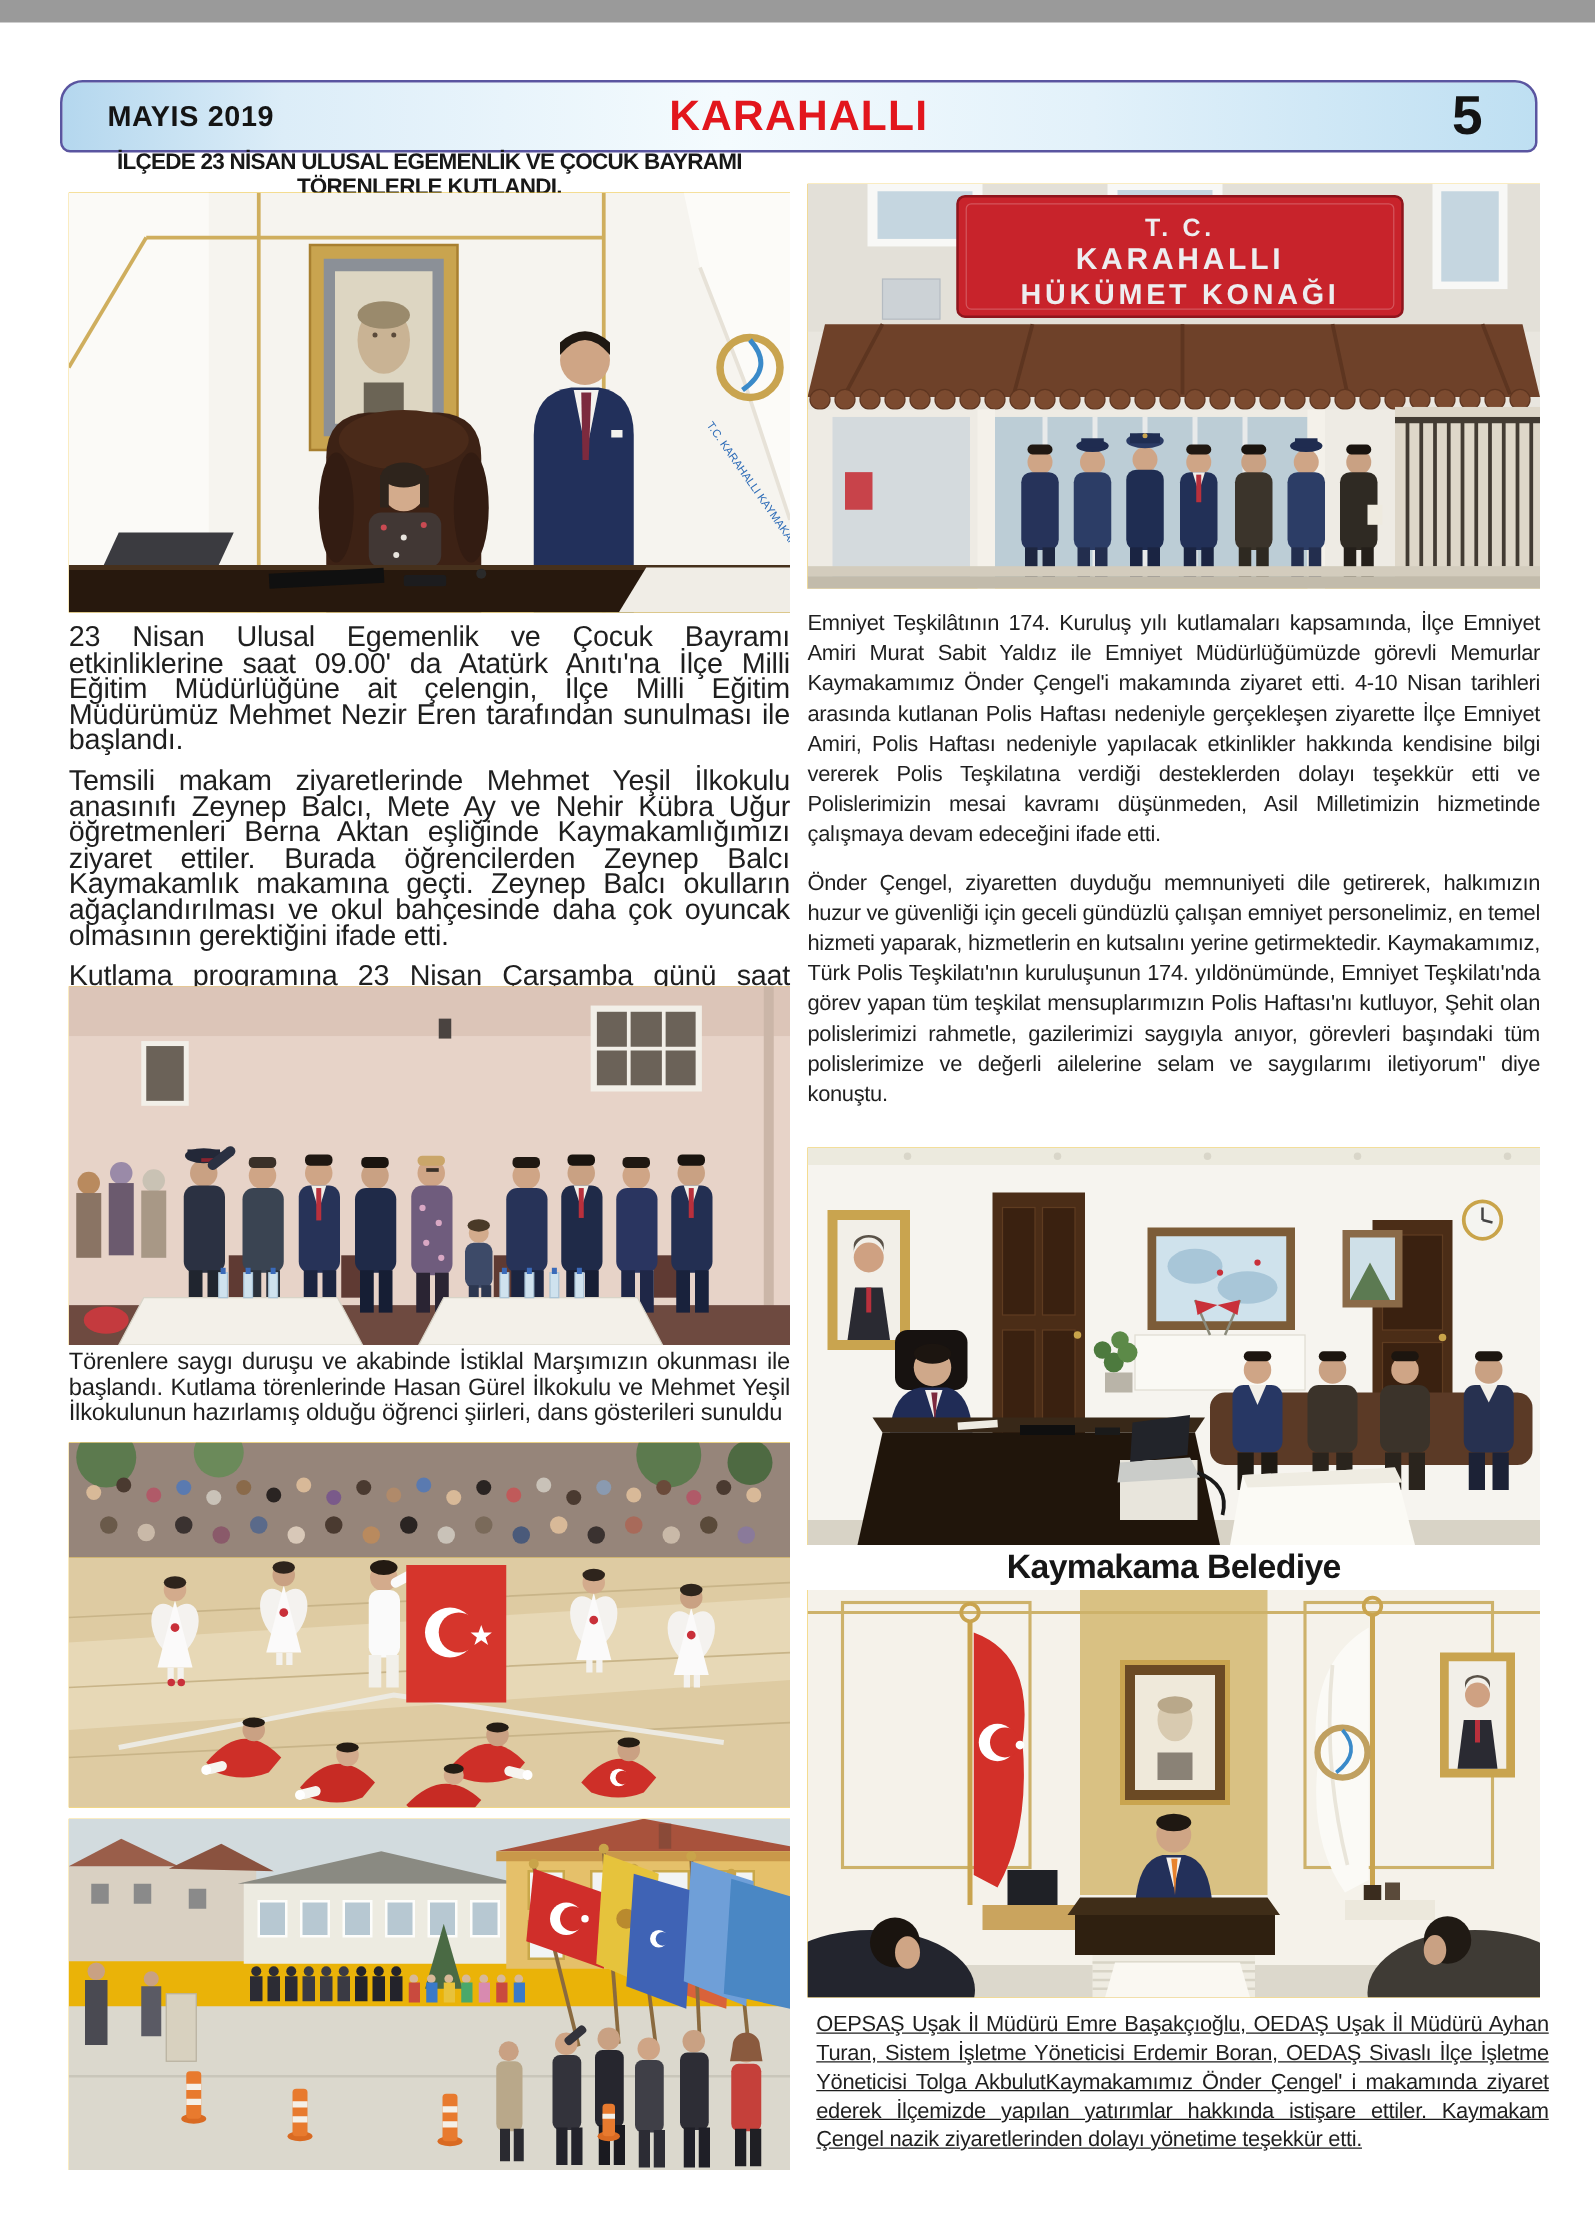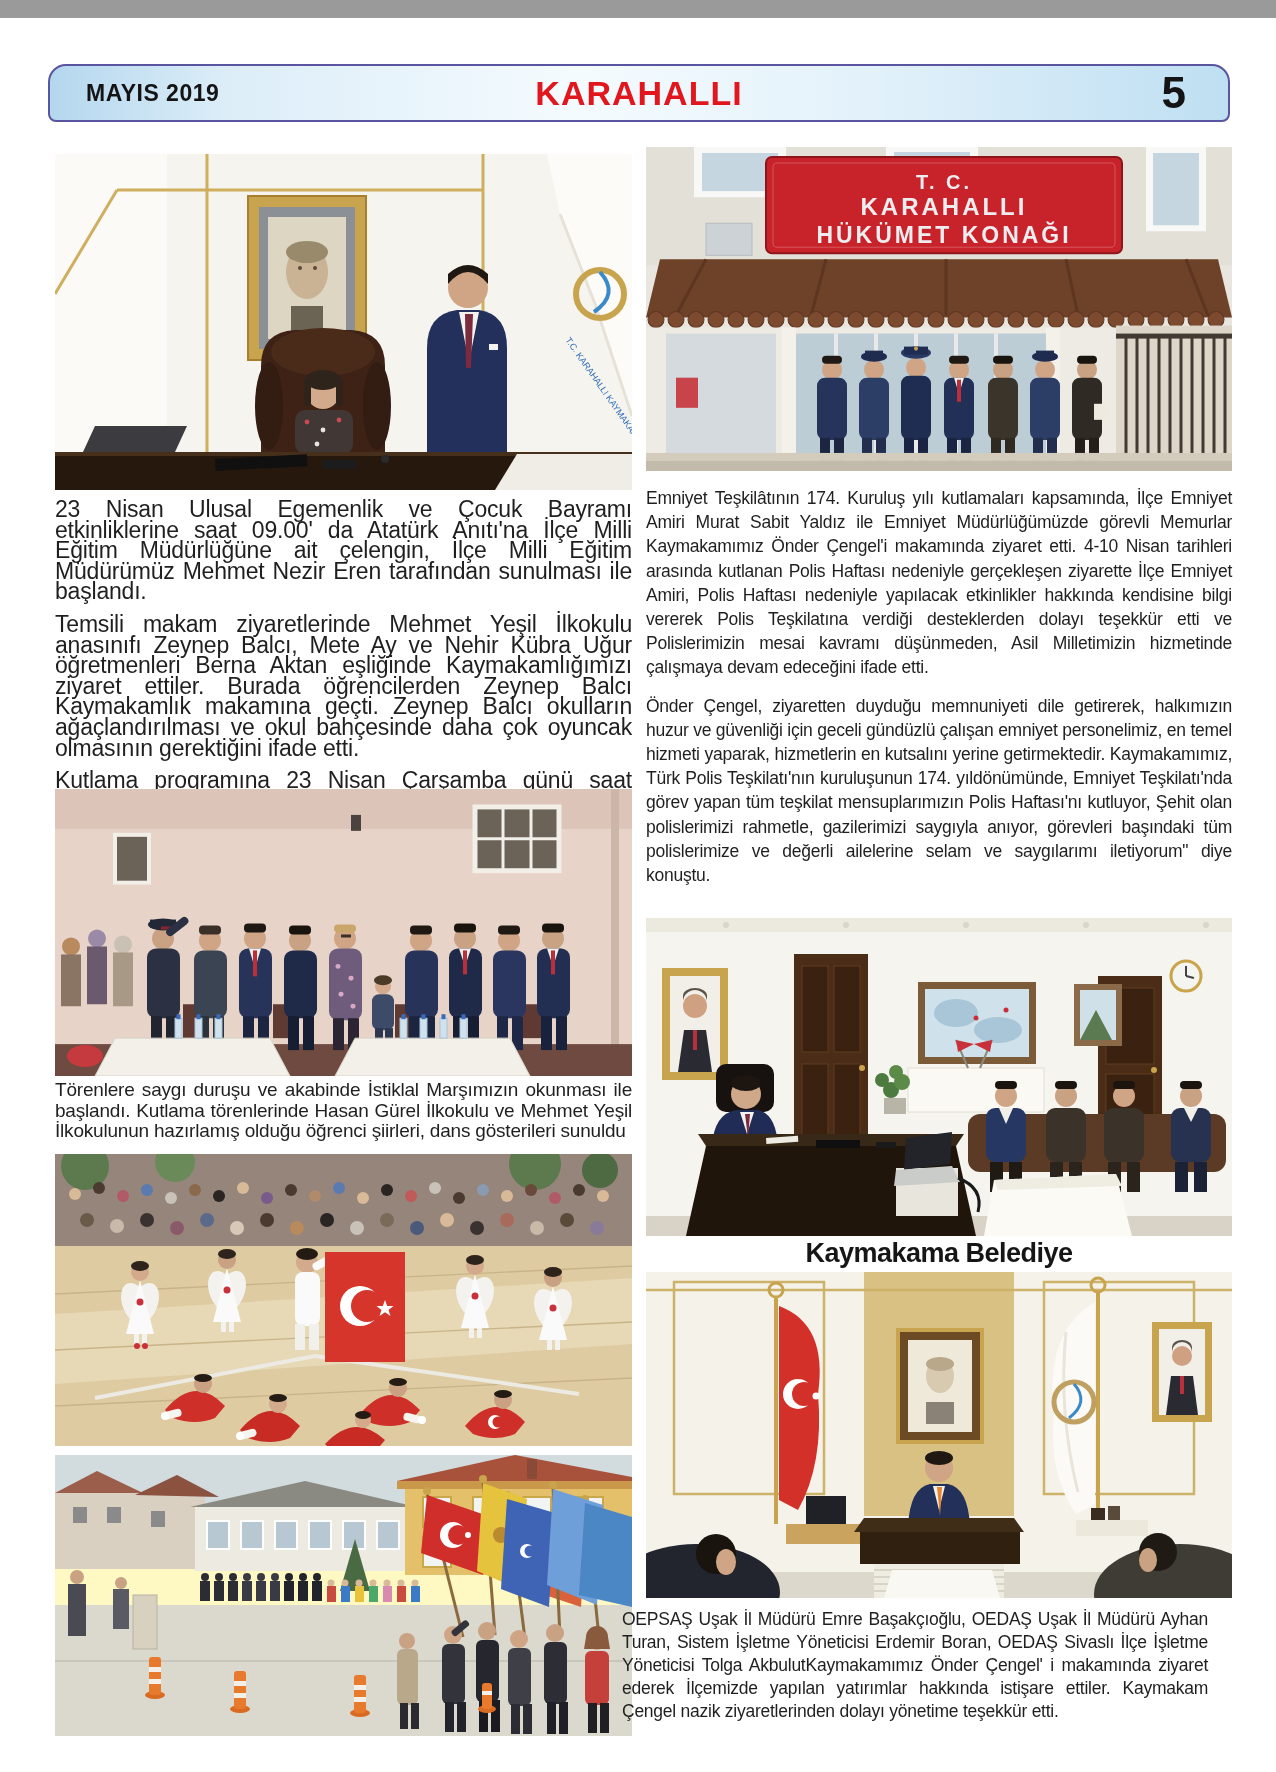--- a/index.html
+++ b/index.html
@@ -19,25 +19,25 @@
     font-size:18px;line-height:1.12;letter-spacing:-0.6px;}
   #headline-left{left:55px;top:101px;width:577px;}
   #headline-right{left:640px;top:101px;width:592px;}
   
   .body-copy{position:absolute;text-align:justify;}
   #left-paragraphs{left:55px;top:481px;width:577px;font-size:23px;line-height:20.6px;letter-spacing:-0.2px;}
   #left-paragraphs p{margin:0 0 12px 0;}
   #left-paragraph-4{left:55px;top:1062px;width:577px;font-size:19px;line-height:20.6px;letter-spacing:-0.2px;}
   #right-paragraphs{left:646px;top:468px;width:586px;font-size:17.5px;line-height:24.2px;letter-spacing:-0.25px;}
   #right-paragraphs p{margin:0 0 14px 0;}
-  #right-closing{left:622px;top:1590px;width:586px;font-size:17.5px;line-height:23px;letter-spacing:-0.25px;}
+  #right-closing{left:653px;top:1590px;width:586px;font-size:17.5px;line-height:23px;letter-spacing:-0.25px;text-decoration:underline;}
   .photo-caption{position:absolute;left:646px;top:1220px;width:586px;text-align:center;
     font-size:27px;font-weight:800;letter-spacing:-0.5px;color:#161616;}
   
-  .photo{position:absolute;overflow:hidden;background:#fef9c3;}
+  .photo{position:absolute;overflow:hidden;background:#eab308;}
   .photo svg{display:block;width:100%;height:100%;}
   #photo-l1{left:55px;top:136px;width:577px;height:336px;}
   #photo-l2{left:55px;top:771px;width:577px;height:287px;}
   #photo-l3{left:55px;top:1136px;width:577px;height:292px;}
   #photo-l4{left:55px;top:1437px;width:577px;height:281px;}
   #photo-r1{left:646px;top:129px;width:586px;height:324px;}
   #photo-r2{left:646px;top:900px;width:586px;height:318px;}
   #photo-r3{left:646px;top:1254px;width:586px;height:326px;}
   .sign-text{fill:#ededef;font-weight:bold;letter-spacing:3px;font-family:"Liberation Sans",sans-serif;}
 </style>
@@ -45,20 +45,21 @@
 <body>
 
 <div id="page">
 
   <div class="headerbar">
     <span class="issue-date">MAYIS 2019</span>
     <span class="masthead">KARAHALLI</span>
     <span class="page-number">5</span>
   </div>
 
+  <div class="headline" id="headline-left">İLÇEDE 23 NİSAN ULUSAL EGEMENLİK VE ÇOCUK BAYRAMI TÖRENLERLE KUTLANDI.</div>
 
   <div class="photo" id="photo-l1">
     <svg viewBox="0 0 577 336" preserveAspectRatio="none">
       <rect width="577" height="336" fill="#f6f4ef"></rect>
       <rect width="112" height="336" fill="#fbfaf7"></rect>
       <g stroke="#cfae5e" stroke-width="3" fill="none">
         <path d="M152,0V336"></path>
           <path d="M428,0V336"></path>
           <path d="M62,36H428"></path>
           <path d="M0,140L62,36"></path>

